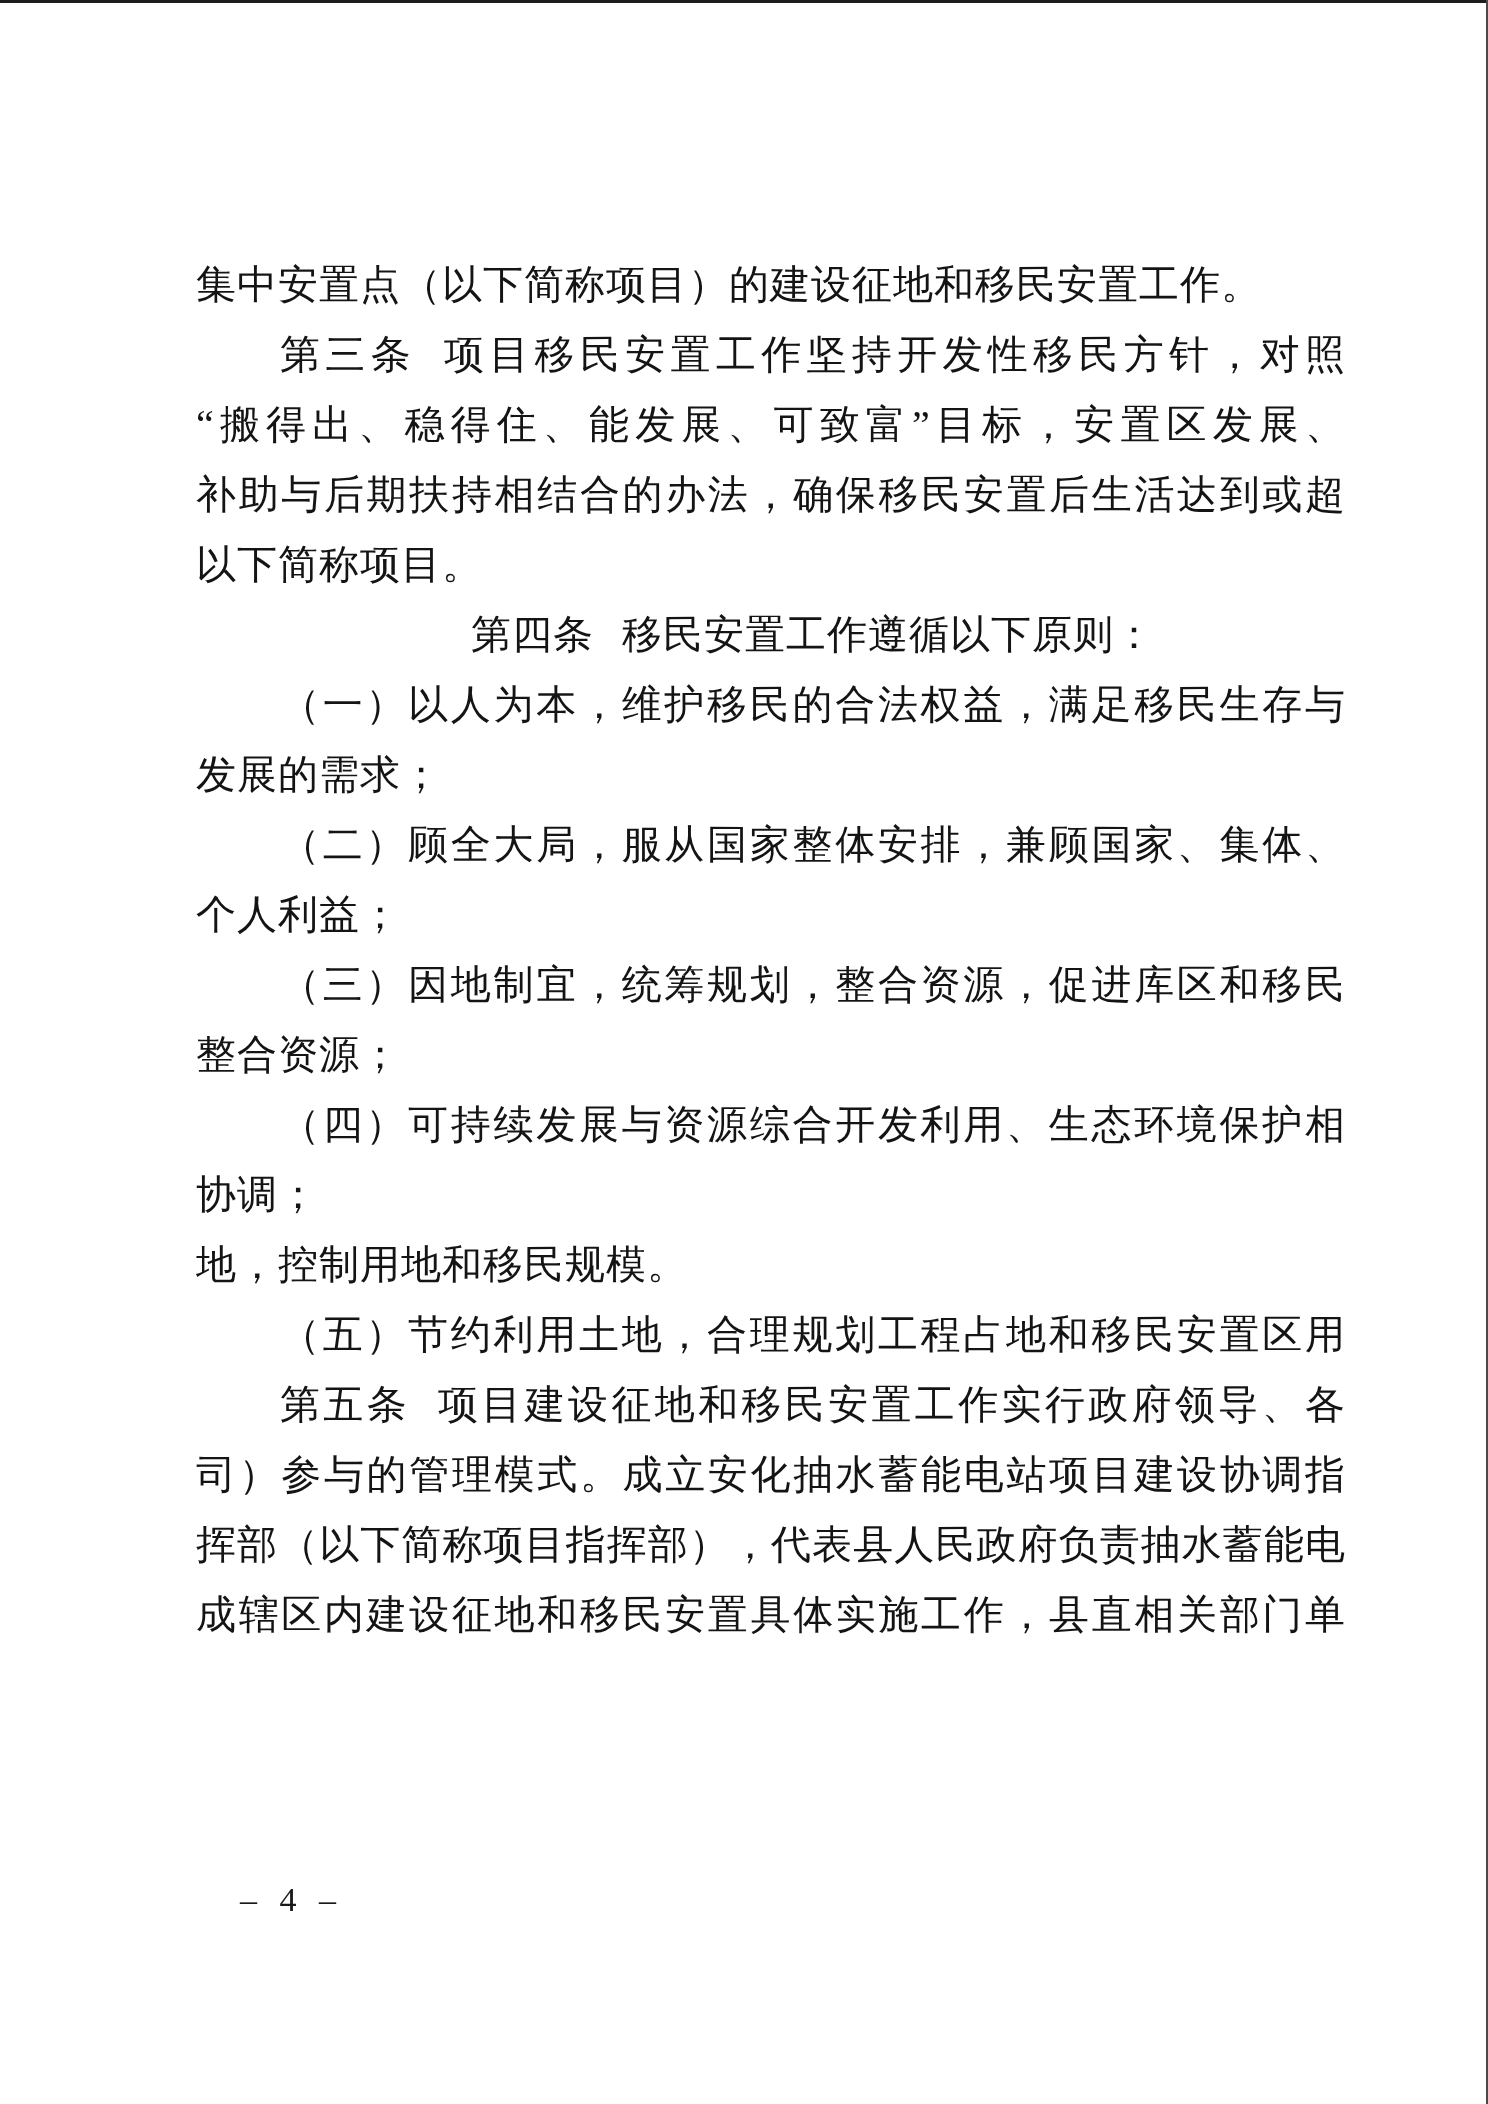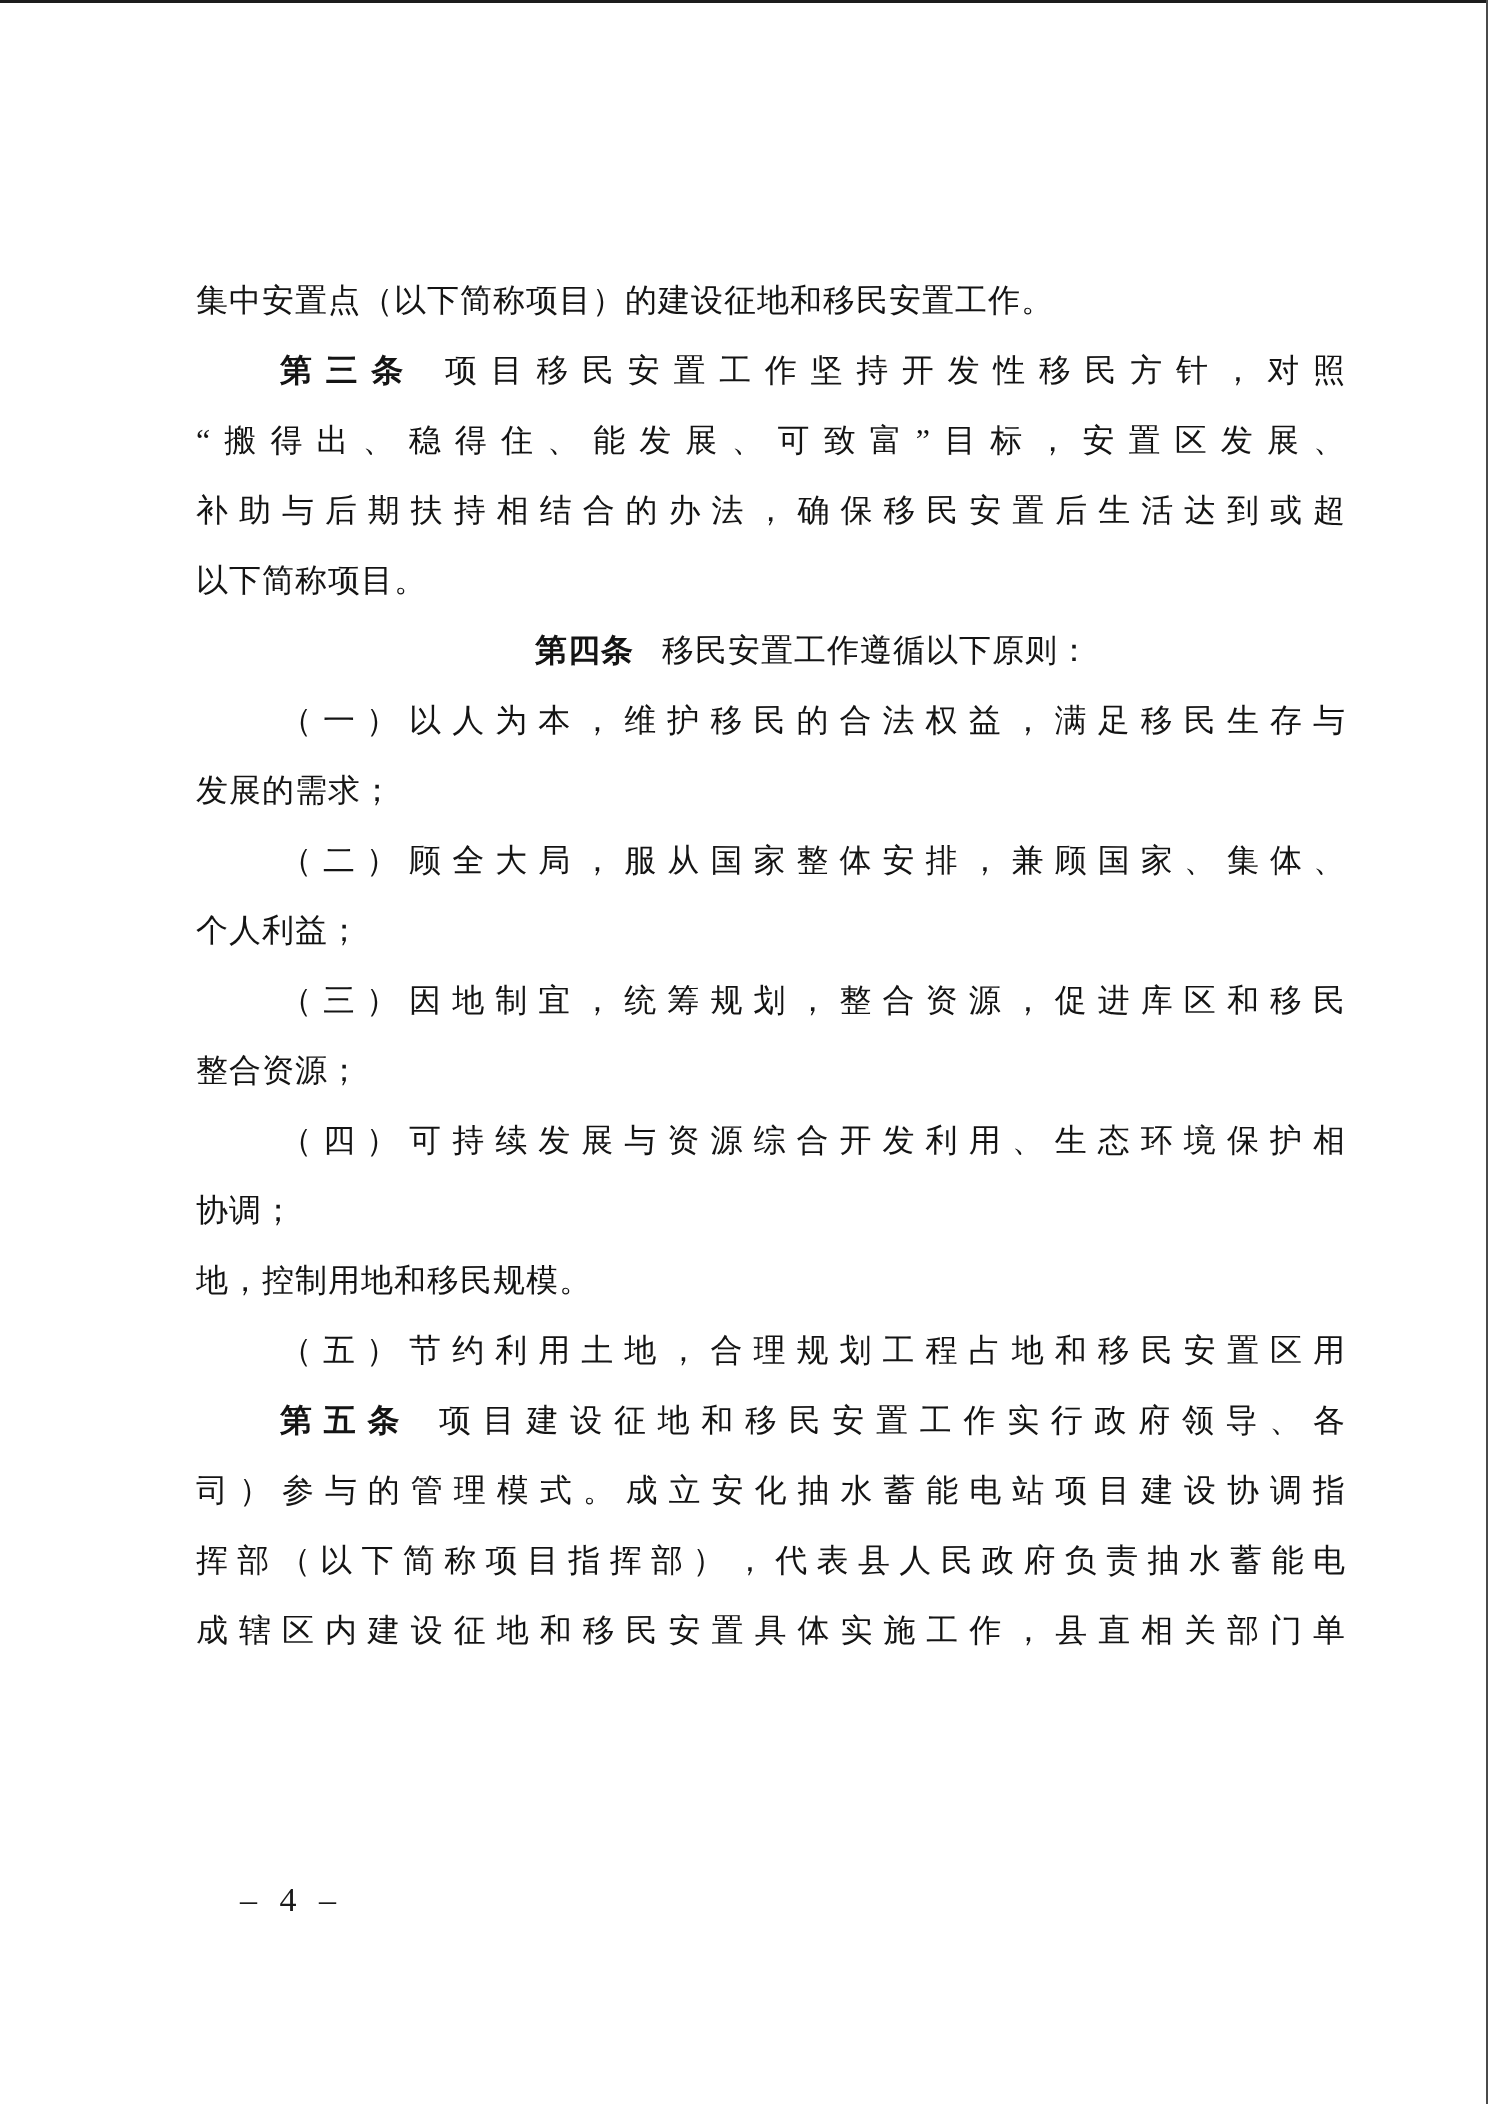--- a/index.html
+++ b/index.html
@@ -27,39 +27,39 @@
   .edge-right {
     position: absolute;
     top: 0; right: 0;
     width: 2px; height: 100%;
     background: #4a4a4a;
   }
   
   .text-block {
     position: absolute;
     left: 196px;
-    top: 265px;
+    top: 250px;
     width: 1150px;
-    font-size: 32px;
+    font-size: 40px;
     line-height: 70px;
     letter-spacing: 1px;
   }
   .line {
     height: 70px;
   }
   .line.indent {
     text-indent: 84px;
     text-align: center;
   }
   .line.fill {
     text-align: justify;
     text-align-last: justify;
   }
   .lead {
-    font-weight: 700;
+    font-weight: 400;
     margin-right: 28px;
   }
   .page-number {
     position: absolute;
     left: 240px;
     top: 1878px;
     font-size: 34px;
     line-height: 44px;
     letter-spacing: 7px;
     color: #1a1a1a;

